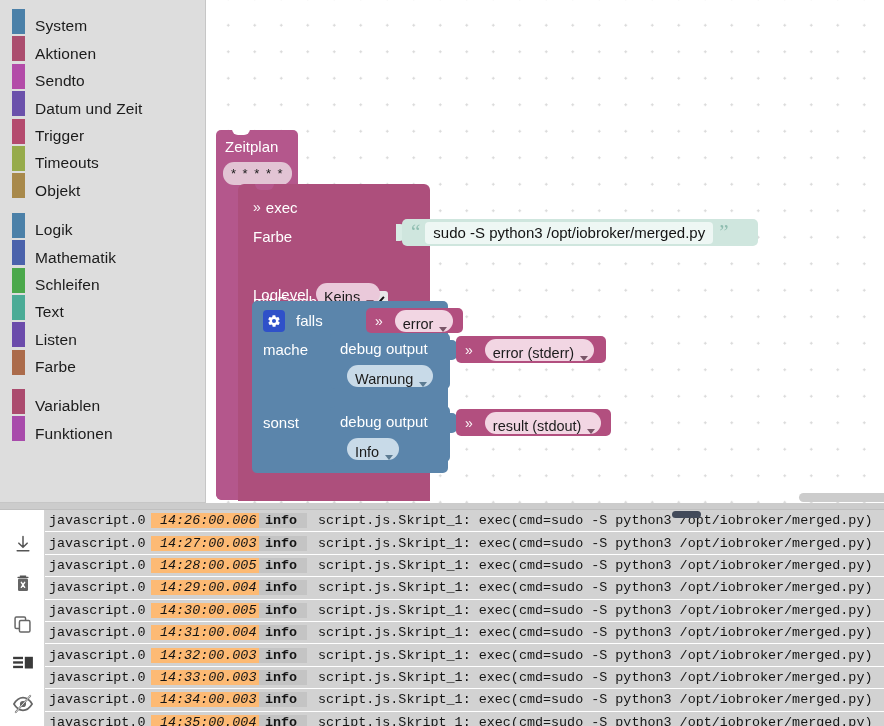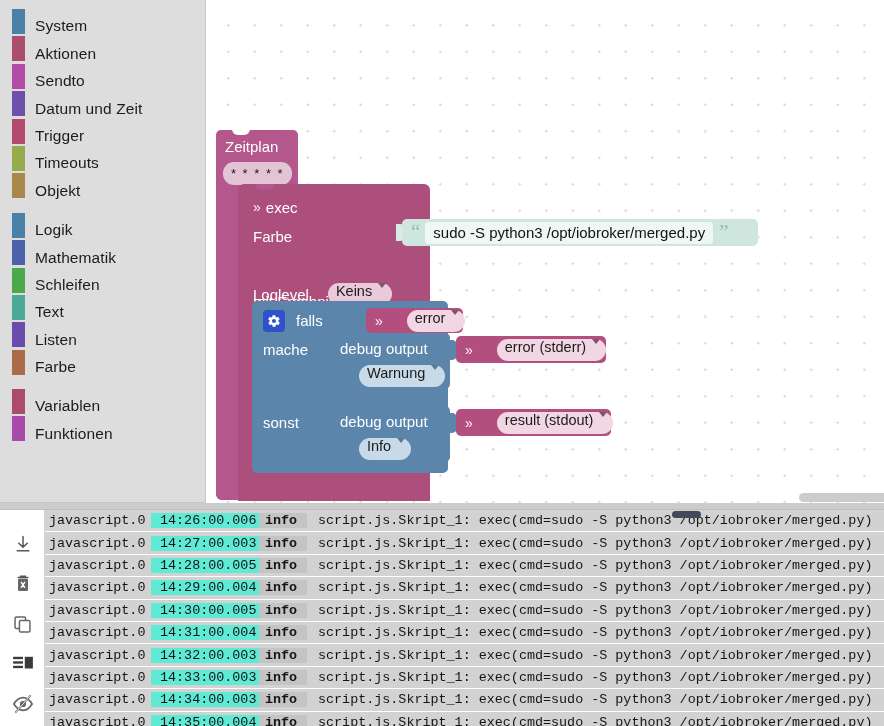--- a/index.html
+++ b/index.html
@@ -148,27 +148,27 @@
     position: relative;
   }
   .checkbox::after {
     content: "";
     position: absolute; left: 5px; top: 2px;
     width: 6px; height: 12px;
     border: solid #111; border-width: 0 2.2px 2.2px 0;
     transform: rotate(42deg);
   }
   .dropdown {
-    display: inline-flex; align-items: flex-start;
+    display: inline-flex; align-items: flex-end;
     height: 22px; padding: 0 6px 0 8px;
     border-radius: 11px;
     font-size: 14.5px;
     color: #1b1b1b;
     background: #eac9da;
-    margin-left: 19px;
+    margin-left: 7px;
     white-space: nowrap;
   }
   .dd-arrow {
     margin-left: 6px;
     width: 0; height: 0;
     border-left: 4.5px solid transparent;
     border-right: 4.5px solid transparent;
     border-top: 5px solid #7a5668;
   }
   .dropdown.blue { background: #c8dae8; }
@@ -334,21 +334,21 @@
     height: 21.4px;
     align-items: center;
     font-family: "Liberation Mono", monospace;
     font-size: 13.4px;
     color: #141414;
     background: #d2d2d2;
     margin-bottom: 1px;
     white-space: nowrap;
   }
   .log-src { width: 106px; padding-left: 4px; }
-  .log-ts  { width: 108px; background: #5eead4; padding-left: 9px; }
+  .log-ts  { width: 108px; background: #fdba74; padding-left: 9px; font-style: italic; }
   .log-sev { width: 48px; background: #c4c4c4; font-weight: bold; padding-left: 6px; }
   .log-msg { padding-left: 11px; }
 </style>
 </head>
 <body>
 
 <div id="app">
 
   <div id="editor-area">
 

